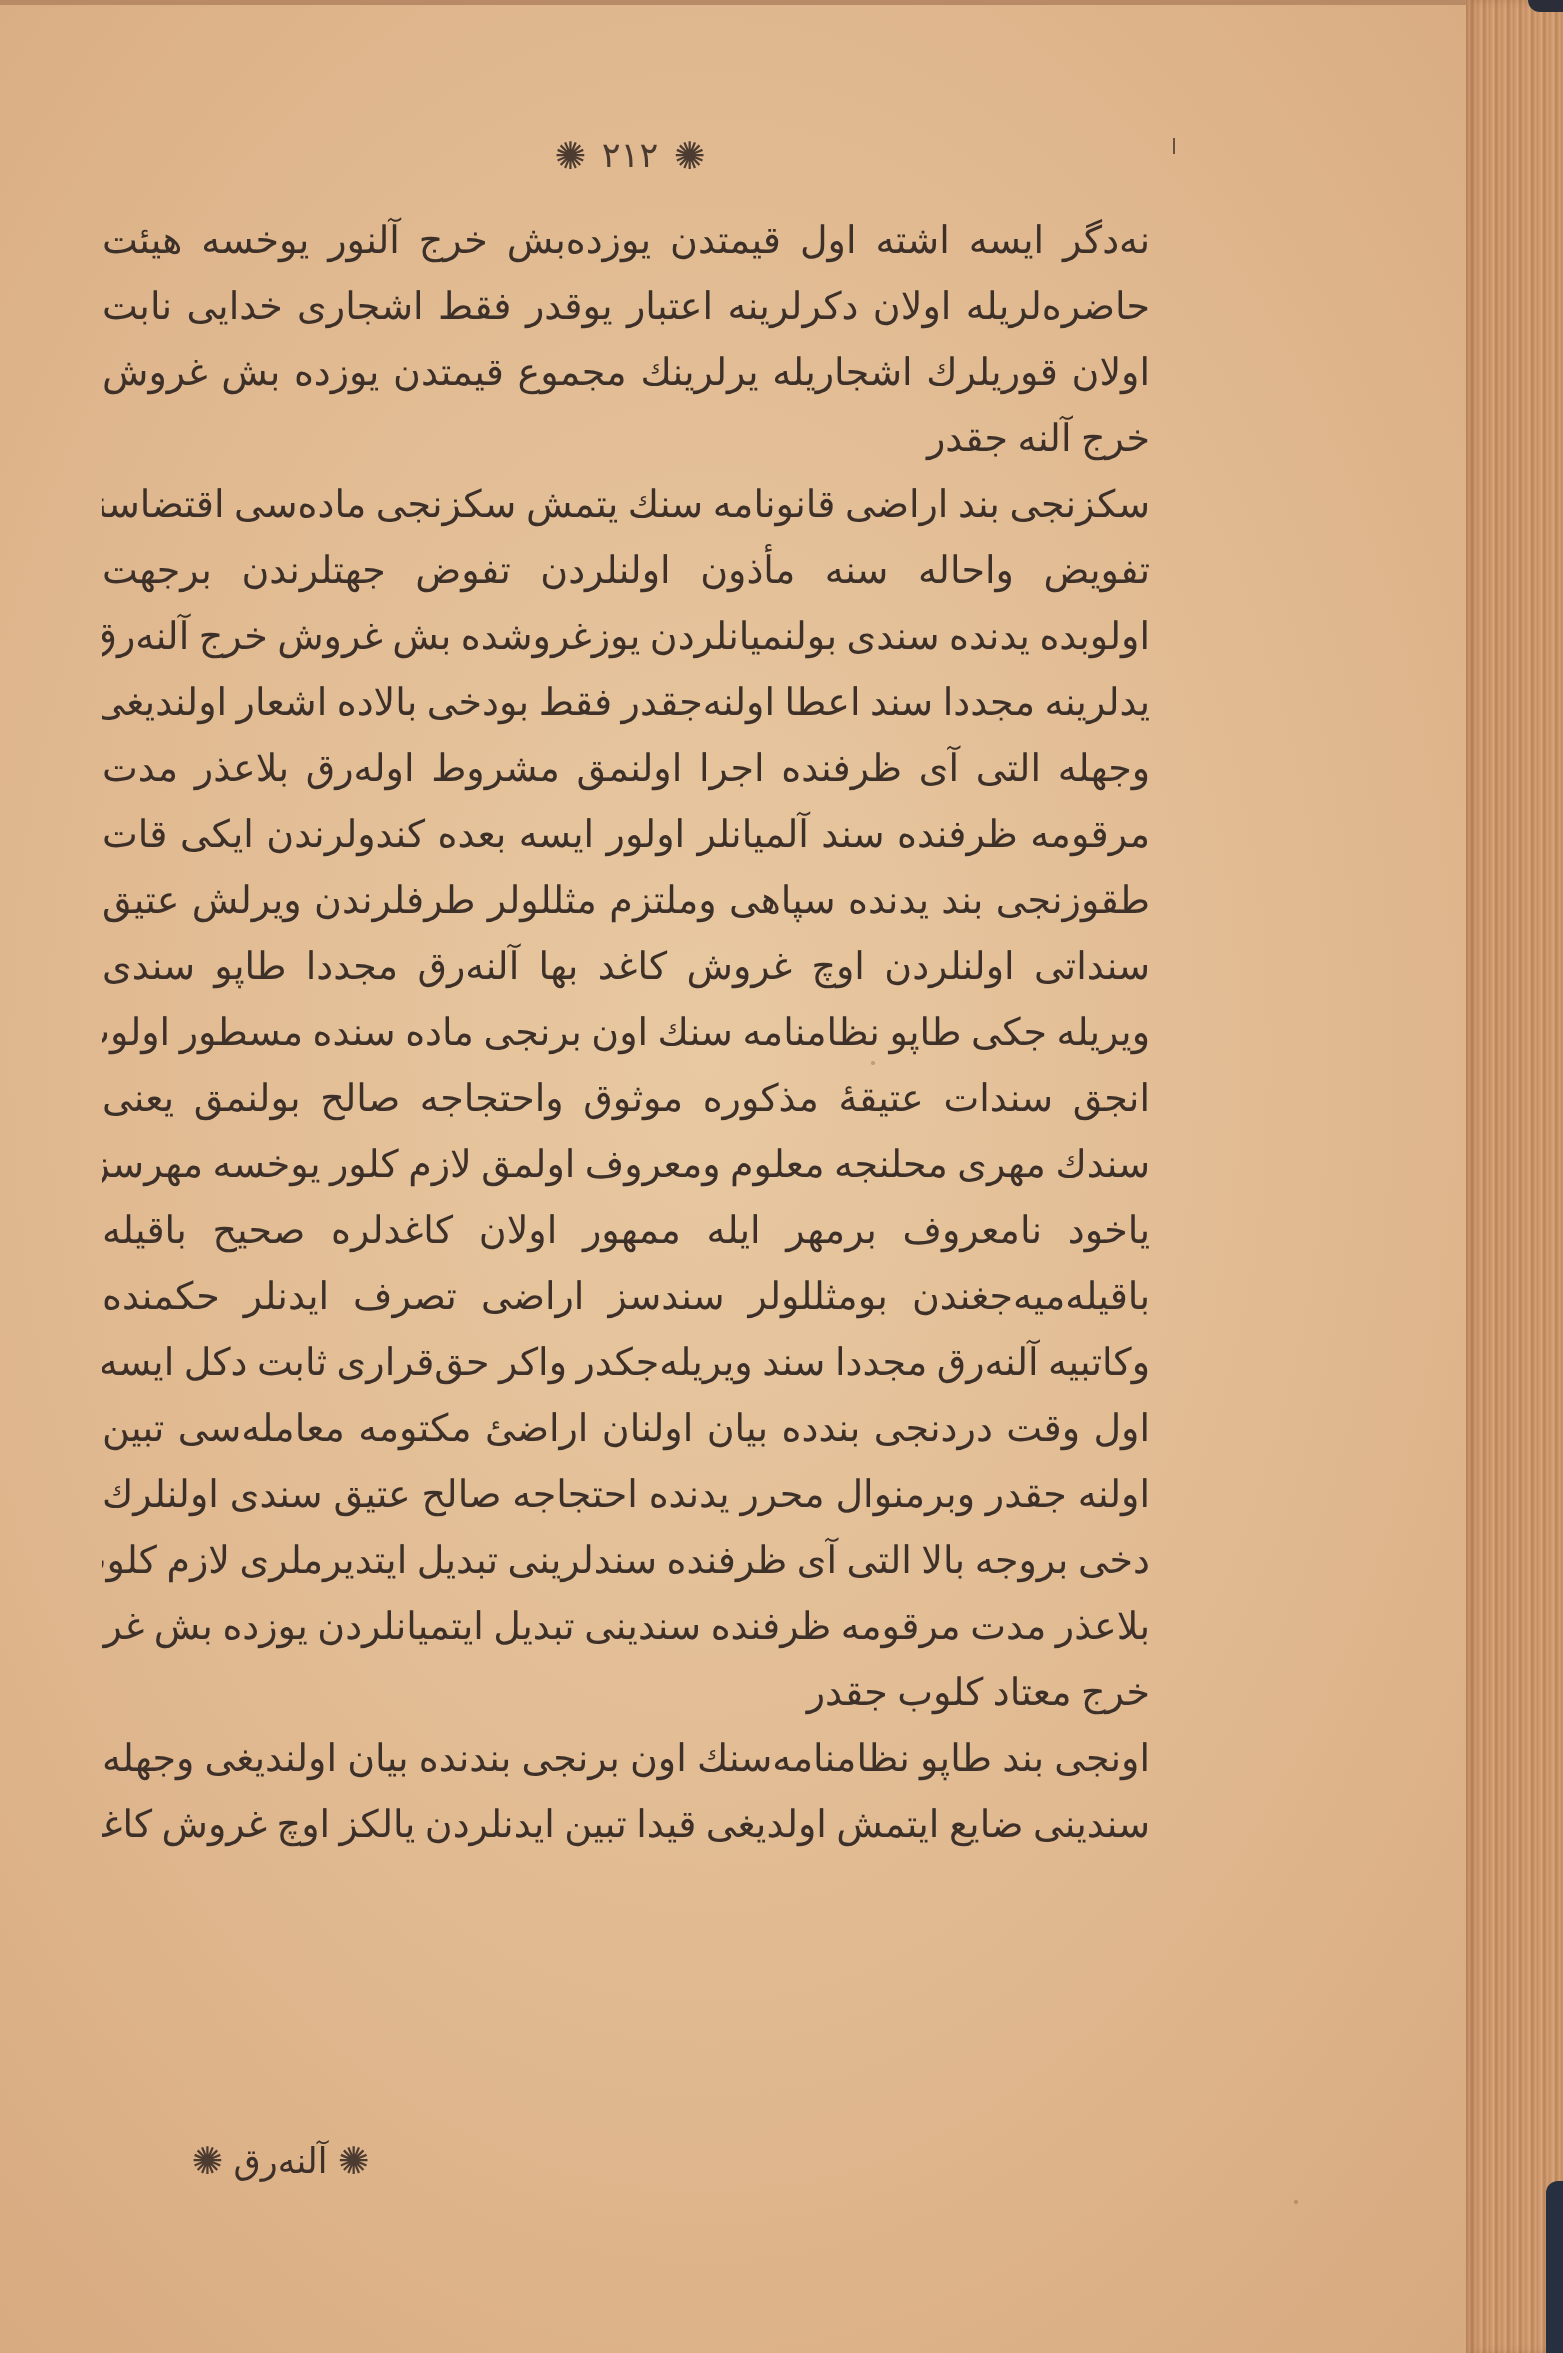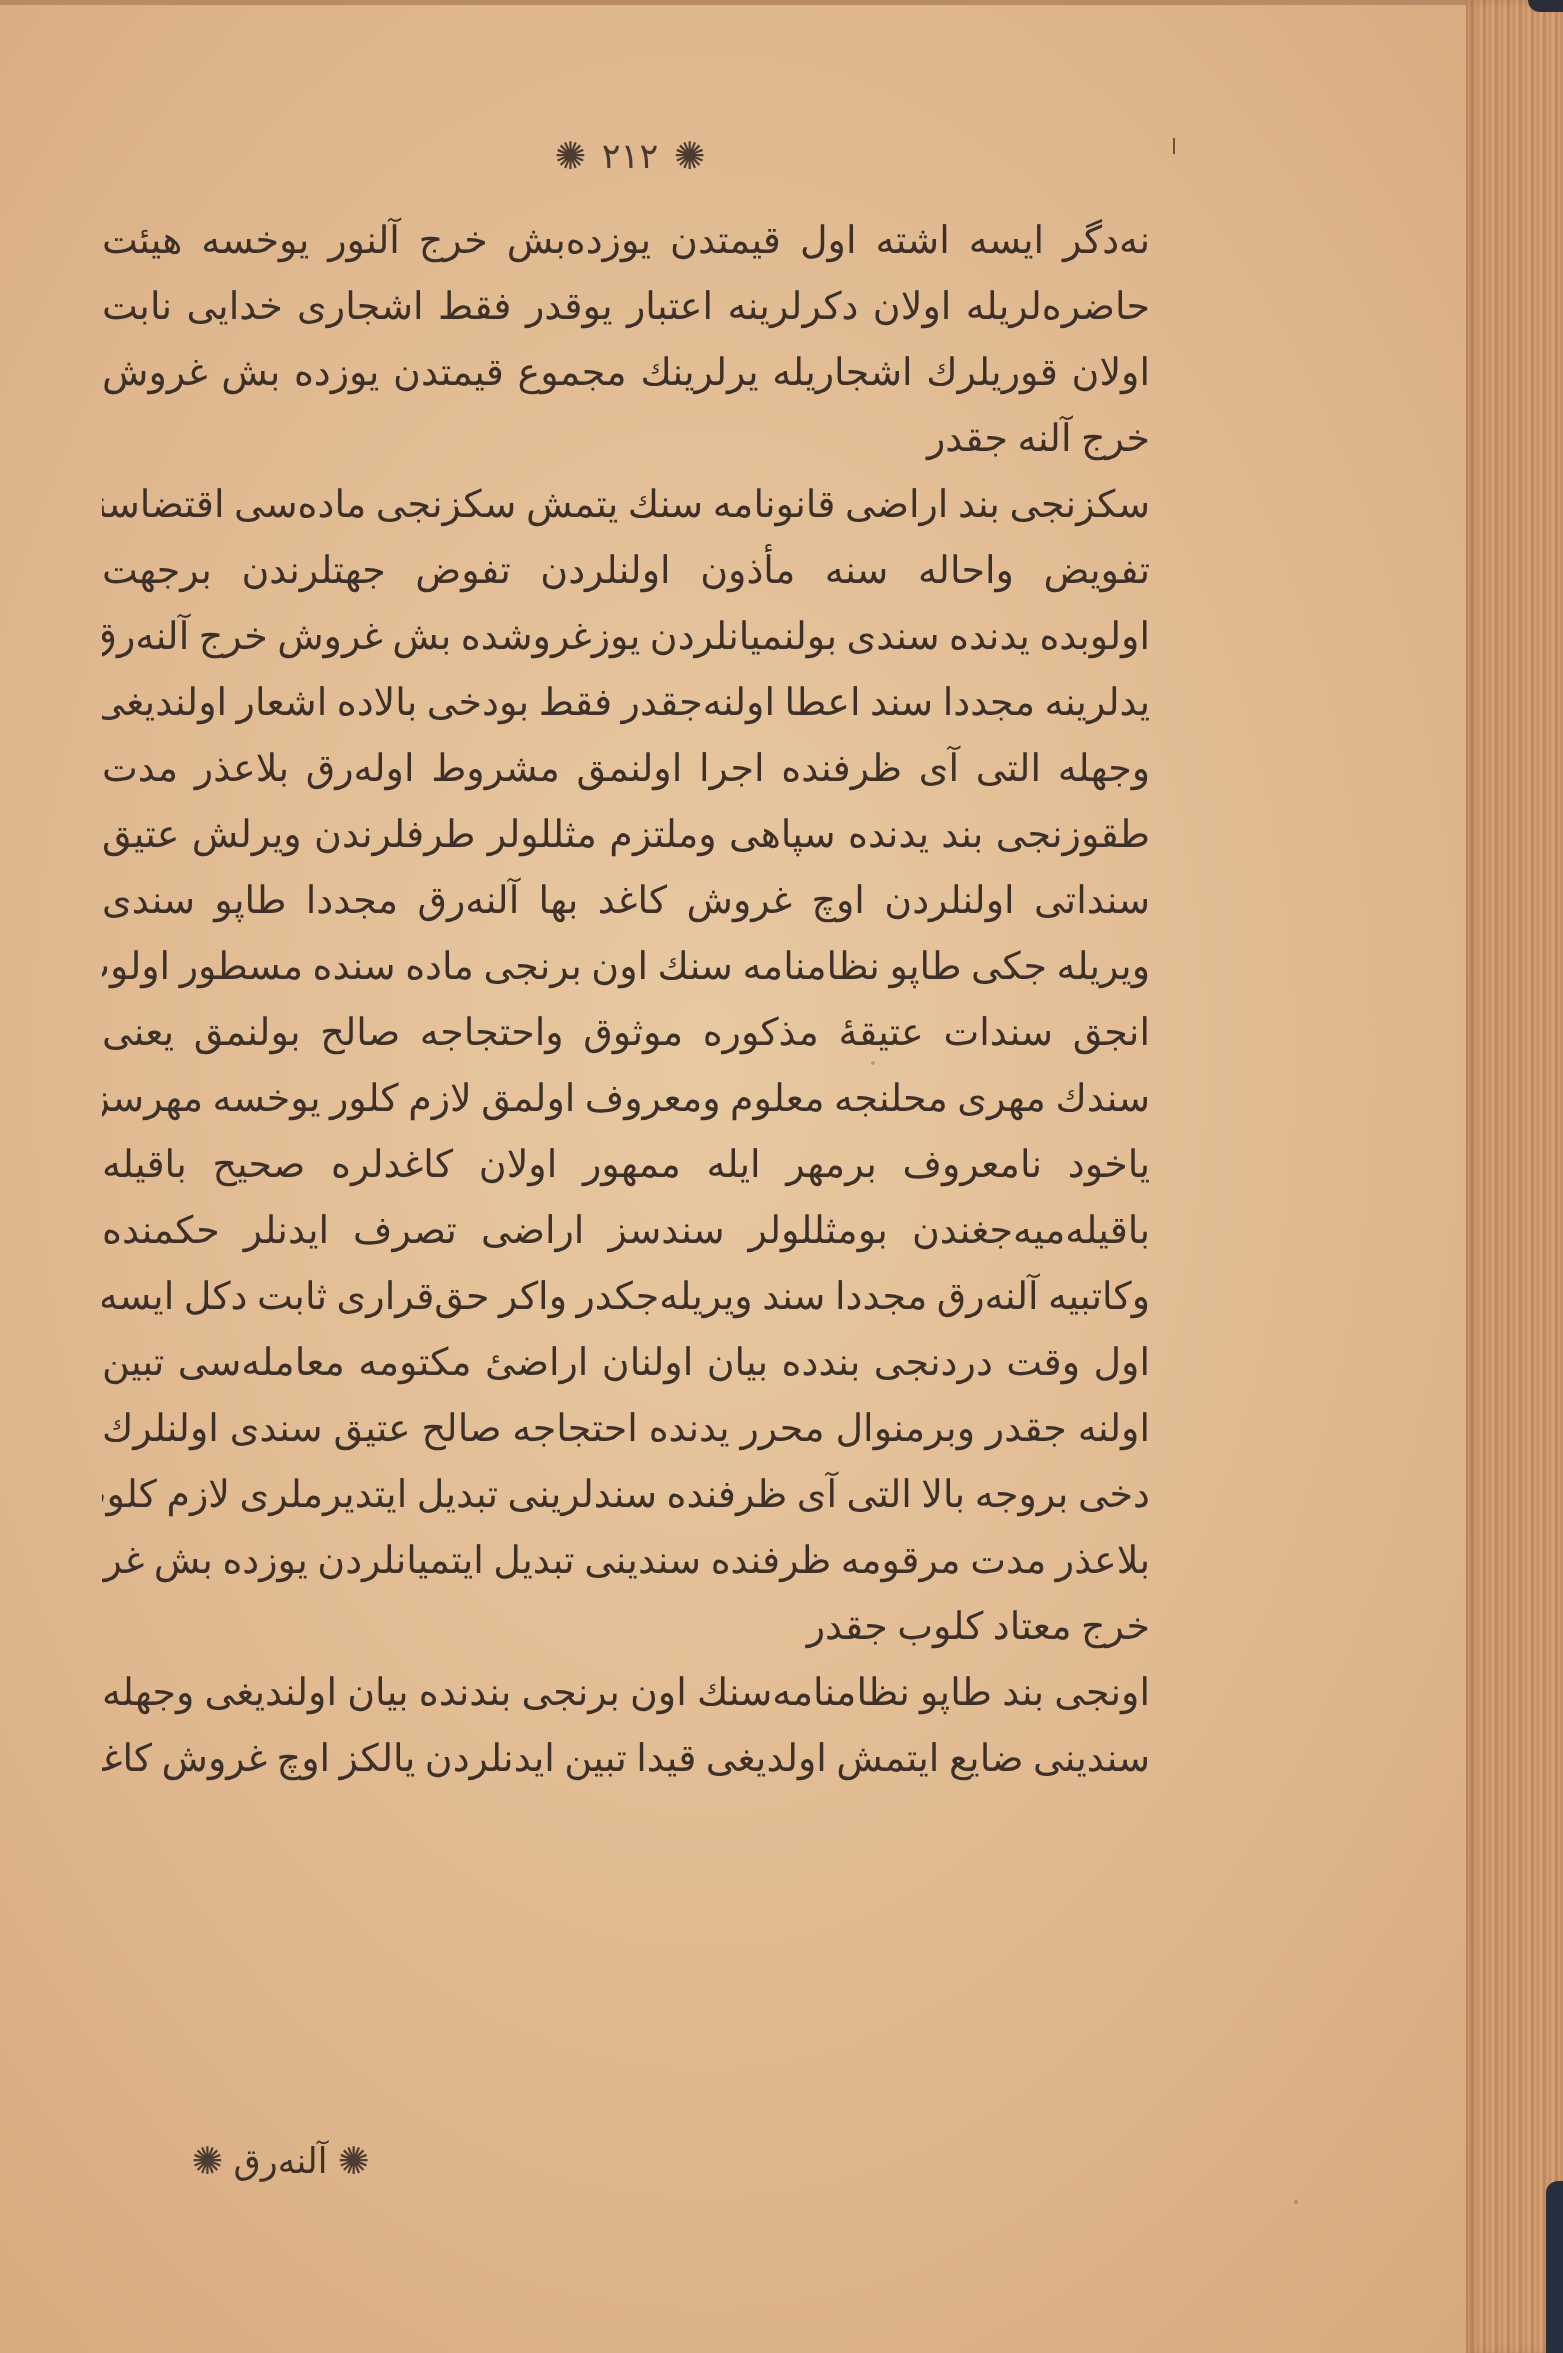--- a/index.html
+++ b/index.html
@@ -29,21 +29,21 @@
   }
   .top-band {
     position: absolute; top: 0; left: 0; width: 1467px; height: 5.2px; background: #b98a66;
   }
   .header {
     position: absolute; top: 121px; left: 535px; width: 190px; height: 69px;
     display: flex; align-items: center; justify-content: center; gap: 15.5px;
     color: #4a3a30;
   }
   .ornament { font-size: 38px; line-height: 1; color: #4c3b30; }
-  .page-num { font-size: 35px; direction: rtl; font-family: Liberation Sans, sans-serif; }
+  .page-num { font-size: 35px; direction: rtl; font-family: Liberation Serif, serif; }
   .tick { position: absolute; top: 138px; left: 1173px; width: 1.7px; height: 15.5px; background: #6a5040; }
   .text-block {
     position: absolute; top: 207px; left: 102px; width: 1048px;
     direction: rtl; color: #3d3029;
     font-family: Liberation Serif, serif;
     font-size: 38px;
   }
   .line {
     height: 66px; line-height: 66px;
     white-space: nowrap; overflow: hidden;
@@ -74,20 +74,21 @@
   <div class="text-block" id="text-block">
       <div class="line">نه‌دگر ایسه اشته اول قیمتدن یوزده‌بش خرج آلنور یوخسه هیئت</div>
       <div class="line">حاضره‌لریله اولان دکرلرینه اعتبار یوقدر فقط اشجاری خدایی نابت</div>
       <div class="line">اولان قوریلرك اشجاریله یرلرینك مجموع قیمتدن یوزده بش غروش</div>
       <div class="line short">خرج آلنه جقدر</div>
       <div class="line">سکزنجی بند   اراضی قانونامه سنك یتمش سکزنجی ماده‌سی اقتضاسنجه</div>
       <div class="line">تفویض واحاله سنه مأذون اولنلردن تفوض جهتلرندن برجهت</div>
       <div class="line">اولوبده یدنده سندی بولنمیانلردن یوزغروشده بش غروش خرج آلنه‌رق</div>
       <div class="line">یدلرینه مجددا سند اعطا اولنه‌جقدر فقط بودخی بالاده اشعار اولندیغی</div>
       <div class="line">وجهله التی آی ظرفنده اجرا اولنمق مشروط اوله‌رق بلاعذر مدت</div>
+      <div class="line">مرقومه ظرفنده سند آلمیانلر اولور ایسه بعده کندولرندن ایکی قات</div>
       <div class="line">طقوزنجی بند   یدنده سپاهی وملتزم مثللولر طرفلرندن ویرلش عتیق</div>
       <div class="line">سنداتی اولنلردن اوچ غروش کاغد بها آلنه‌رق مجددا طاپو سندی</div>
       <div class="line">ویریله جکی طاپو نظامنامه سنك اون برنجی ماده سنده مسطور اولوب</div>
       <div class="line">انجق سندات عتیقهٔ مذکوره موثوق واحتجاجه صالح بولنمق یعنی</div>
       <div class="line">سندك مهری محلنجه معلوم ومعروف اولمق لازم کلور یوخسه مهرسز</div>
       <div class="line">یاخود نامعروف برمهر ایله ممهور اولان کاغدلره صحیح باقیله</div>
       <div class="line">باقیله‌میه‌جغندن بومثللولر سندسز اراضی تصرف ایدنلر حکمنده</div>
       <div class="line">وکاتبیه آلنه‌رق مجددا سند ویریله‌جکدر واکر حق‌قراری ثابت دکل ایسه</div>
       <div class="line">اول وقت دردنجی بندده بیان اولنان اراضیٔ مکتومه معامله‌سی تبین</div>
       <div class="line">اولنه جقدر وبرمنوال محرر یدنده احتجاجه صالح عتیق سندی اولنلرك</div>

